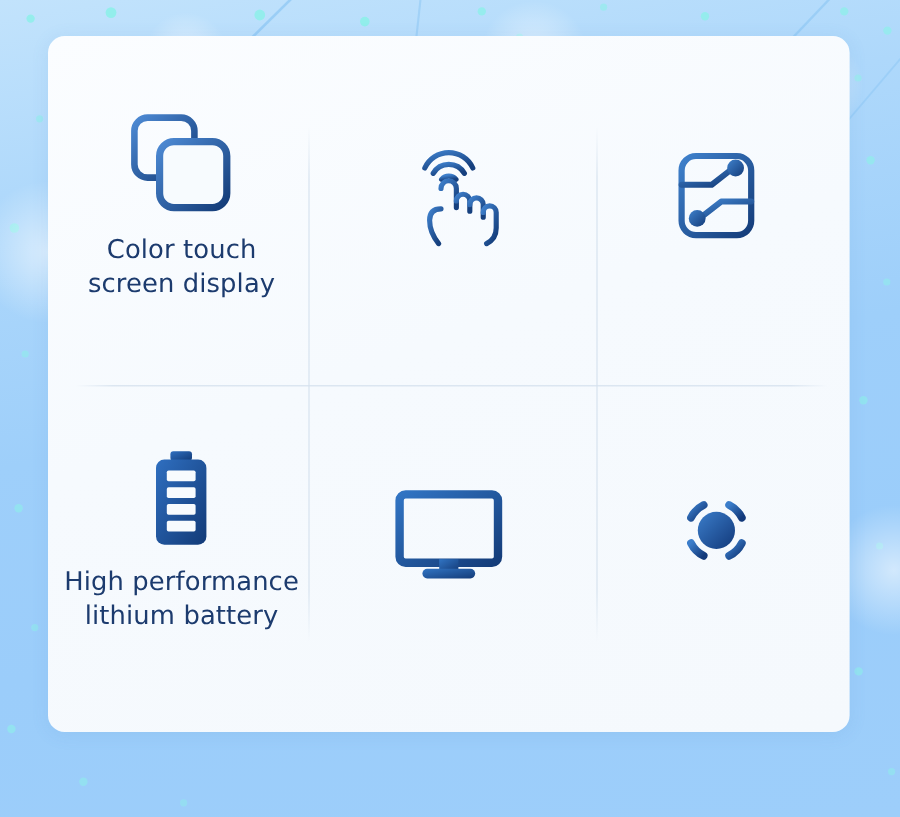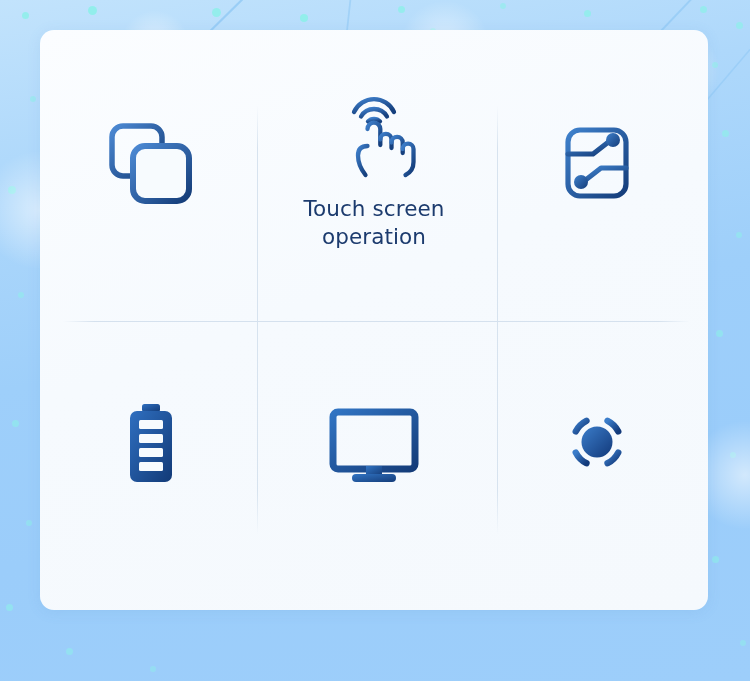--- a/index.html
+++ b/index.html
@@ -175,20 +175,22 @@
             <defs>
               <linearGradient id="g-layers" x1="0" y1="0" x2="1" y2="1">
                 <stop offset="0%" stop-color="#4d8ad4"></stop>
                 <stop offset="100%" stop-color="#133b77"></stop>
               </linearGradient>
             </defs>
             <rect x="7" y="7" width="50" height="50" rx="11" ry="11" fill="none" stroke="url(#g-layers)" stroke-width="5.5"></rect>
             <rect x="28" y="27" width="56" height="55" rx="12" ry="12" fill="#f7fbfe" stroke="url(#g-layers)" stroke-width="6"></rect>
           </svg>
         </div>
+        <div class="label">Color touch
+screen display</div>
       </div>
 
       <div class="cell row1">
         <div class="icon-wrap">
           <svg width="84" height="96" viewBox="0 0 84 96" aria-hidden="true">
             <defs>
               <linearGradient id="g-hand" x1="0" y1="0" x2="0.7" y2="1">
                 <stop offset="0%" stop-color="#3e7fcb"></stop>
                 <stop offset="100%" stop-color="#16407e"></stop>
               </linearGradient>
@@ -201,22 +203,20 @@
             <g fill="none" stroke="url(#g-hand)" stroke-width="4.3" stroke-linecap="round" stroke-linejoin="round">
               <path d="M35.5 46 L35.5 77"></path>
               <path d="M35.5 46 a6.4 6.4 0 0 1 12.8 0 L48.3 62"></path>
               <path d="M48.3 56.5 a5.6 5.6 0 0 1 11.2 0 L59.5 65"></path>
               <path d="M59.5 59.5 a5.6 5.6 0 0 1 11.2 0 L70.7 70"></path>
               <path d="M70.7 66 a5.4 5.4 0 0 1 10.8 0 L81.5 79 q0 9 -8 13"></path>
               <path d="M35.5 63 q-9.5 0 -9.5 9.5 q0 10 7.5 19.5"></path>
             </g>
           </svg>
         </div>
-        <div class="label">Touch screen
-operation</div>
       </div>
 
       <div class="cell row1">
         <div class="icon-wrap">
           <svg width="108" height="86" viewBox="0 0 108 86" aria-hidden="true">
             <defs>
               <linearGradient id="g-cpu" x1="0" y1="0" x2="1" y2="1">
                 <stop offset="0%" stop-color="#3f81cc"></stop>
                 <stop offset="100%" stop-color="#143c79"></stop>
               </linearGradient>
@@ -254,20 +254,22 @@
             <rect x="22" y="2" width="18" height="8" rx="2.5" ry="2.5" fill="url(#g-batt)"></rect>
             <rect x="10" y="9" width="42" height="71" rx="7" ry="7" fill="url(#g-batt)"></rect>
             <g fill="#f7fbfe">
               <rect x="19" y="18" width="24" height="9" rx="1.5"></rect>
               <rect x="19" y="32" width="24" height="9" rx="1.5"></rect>
               <rect x="19" y="46" width="24" height="9" rx="1.5"></rect>
               <rect x="19" y="60" width="24" height="9" rx="1.5"></rect>
             </g>
           </svg>
         </div>
+        <div class="label">High performance
+lithium battery</div>
       </div>
 
       <div class="cell row2">
         <div class="icon-wrap">
           <svg width="92" height="76" viewBox="0 0 92 76" aria-hidden="true">
             <defs>
               <linearGradient id="g-mon" x1="0" y1="0" x2="1" y2="1">
                 <stop offset="0%" stop-color="#3174c3"></stop>
                 <stop offset="100%" stop-color="#143c79"></stop>
               </linearGradient>

